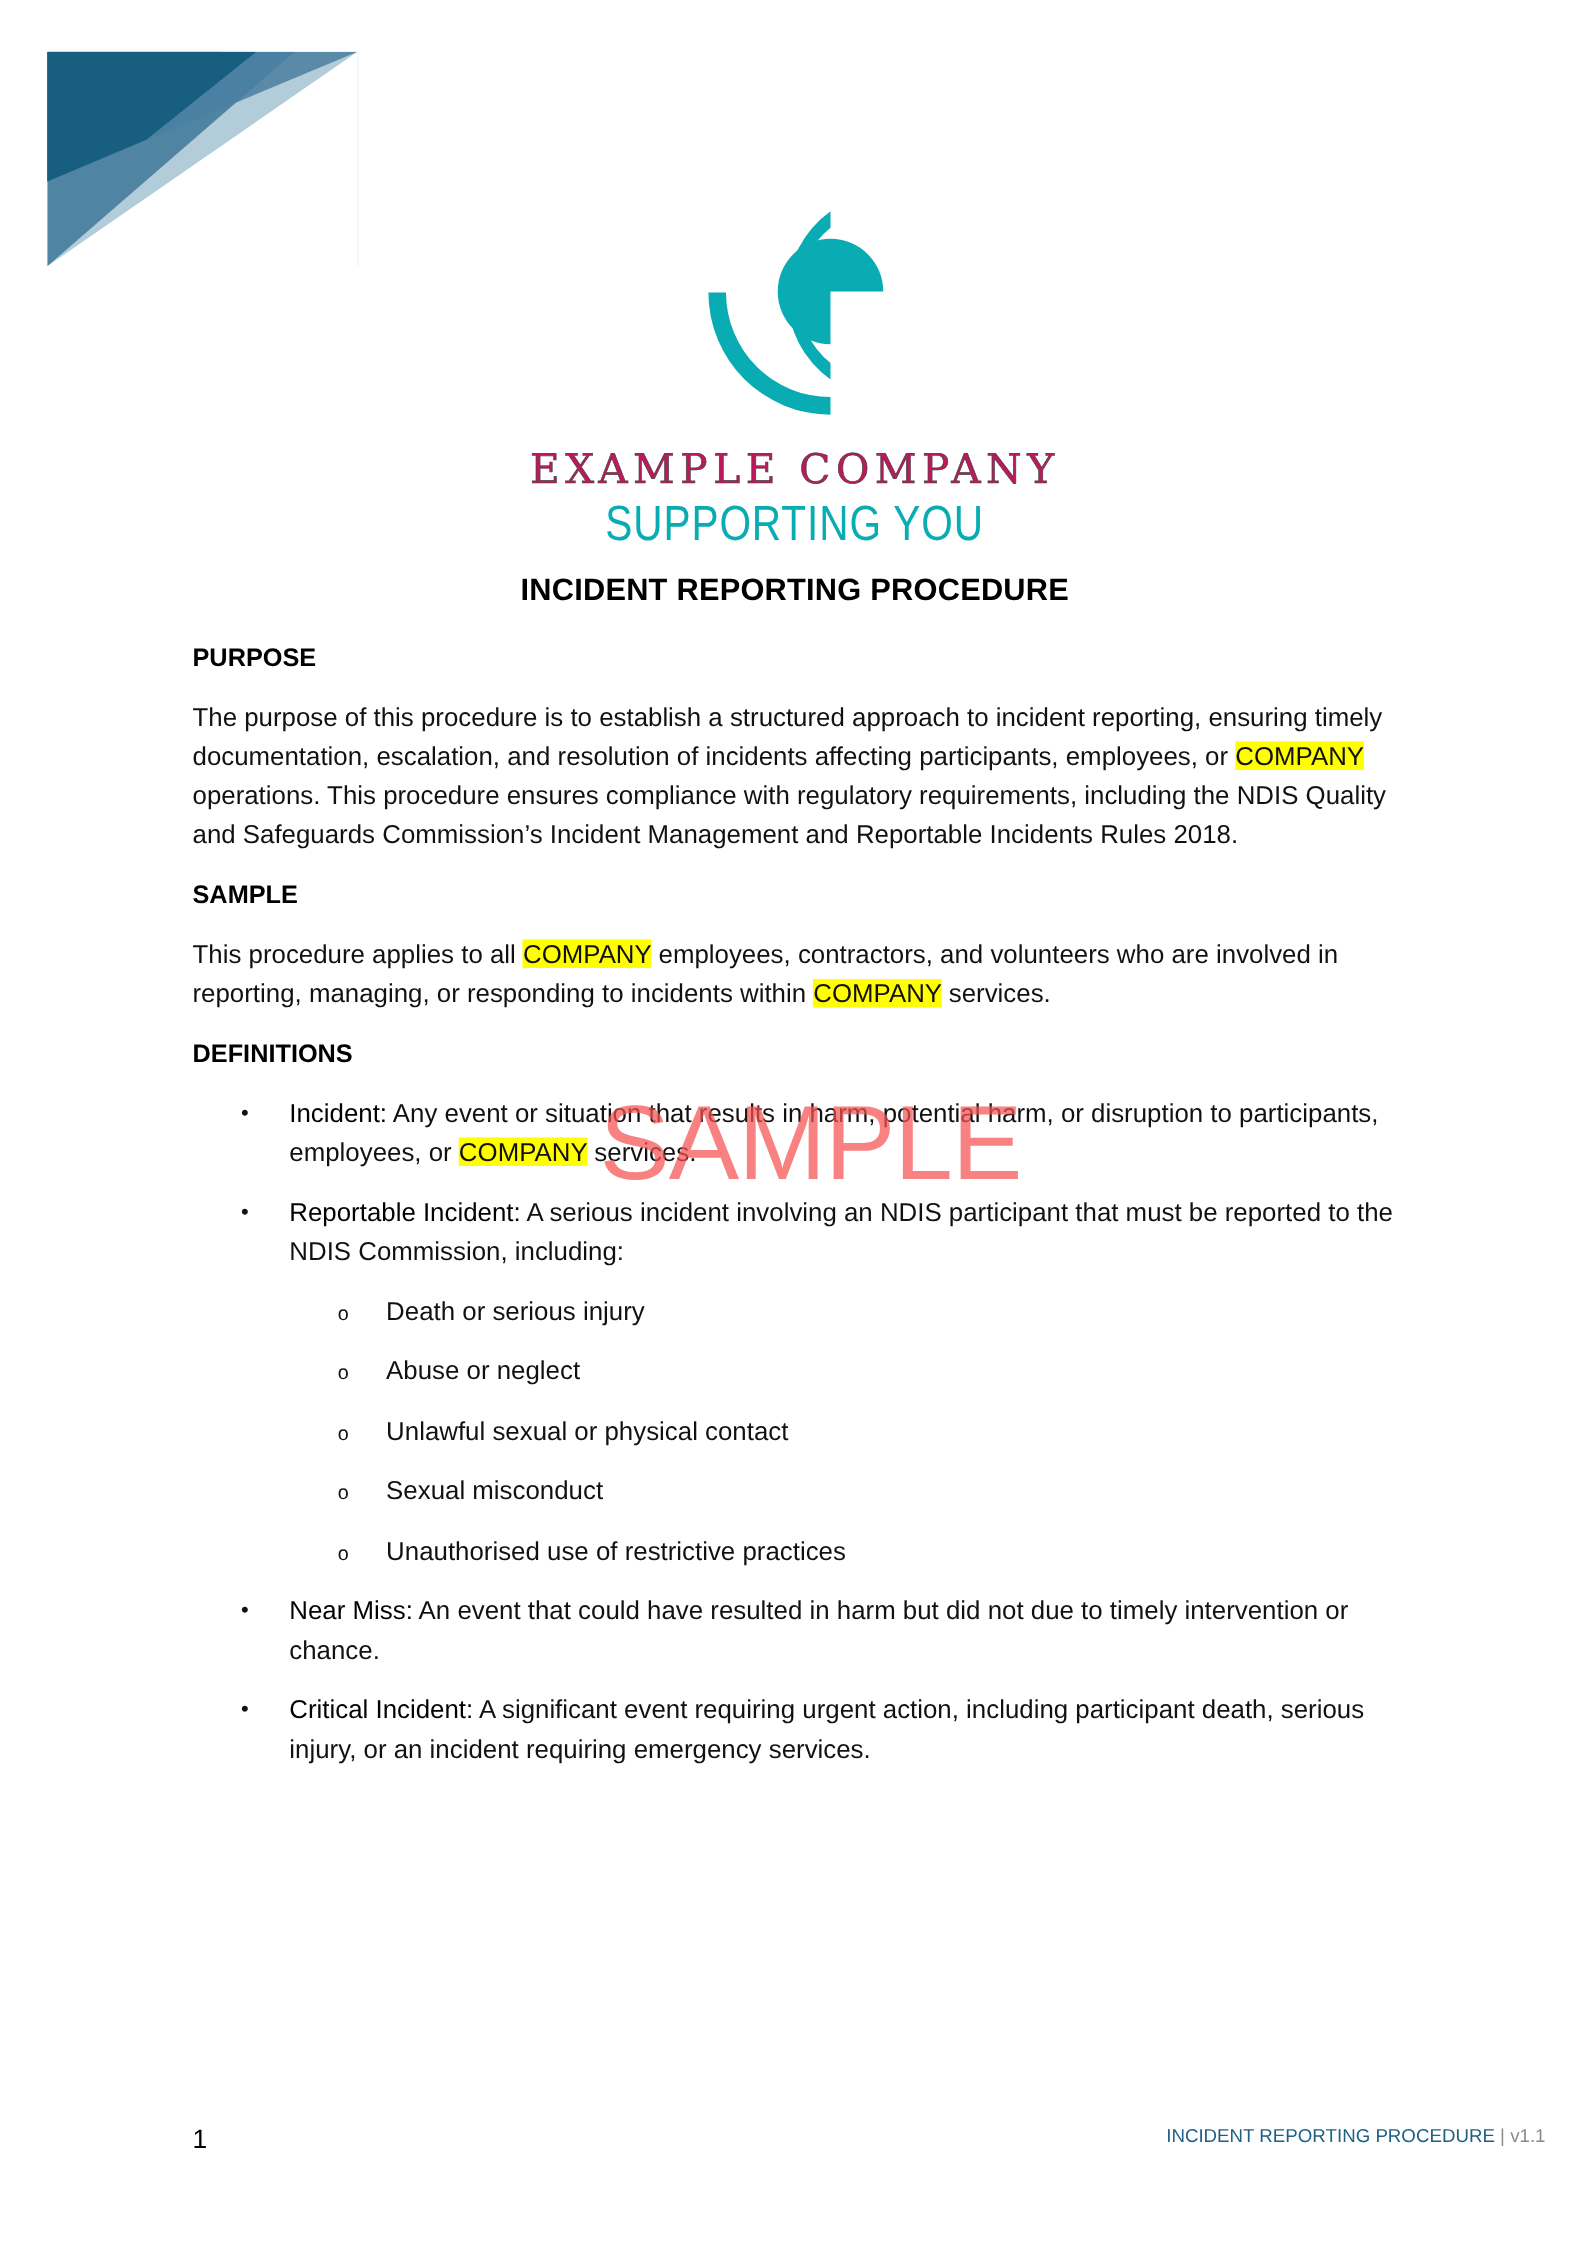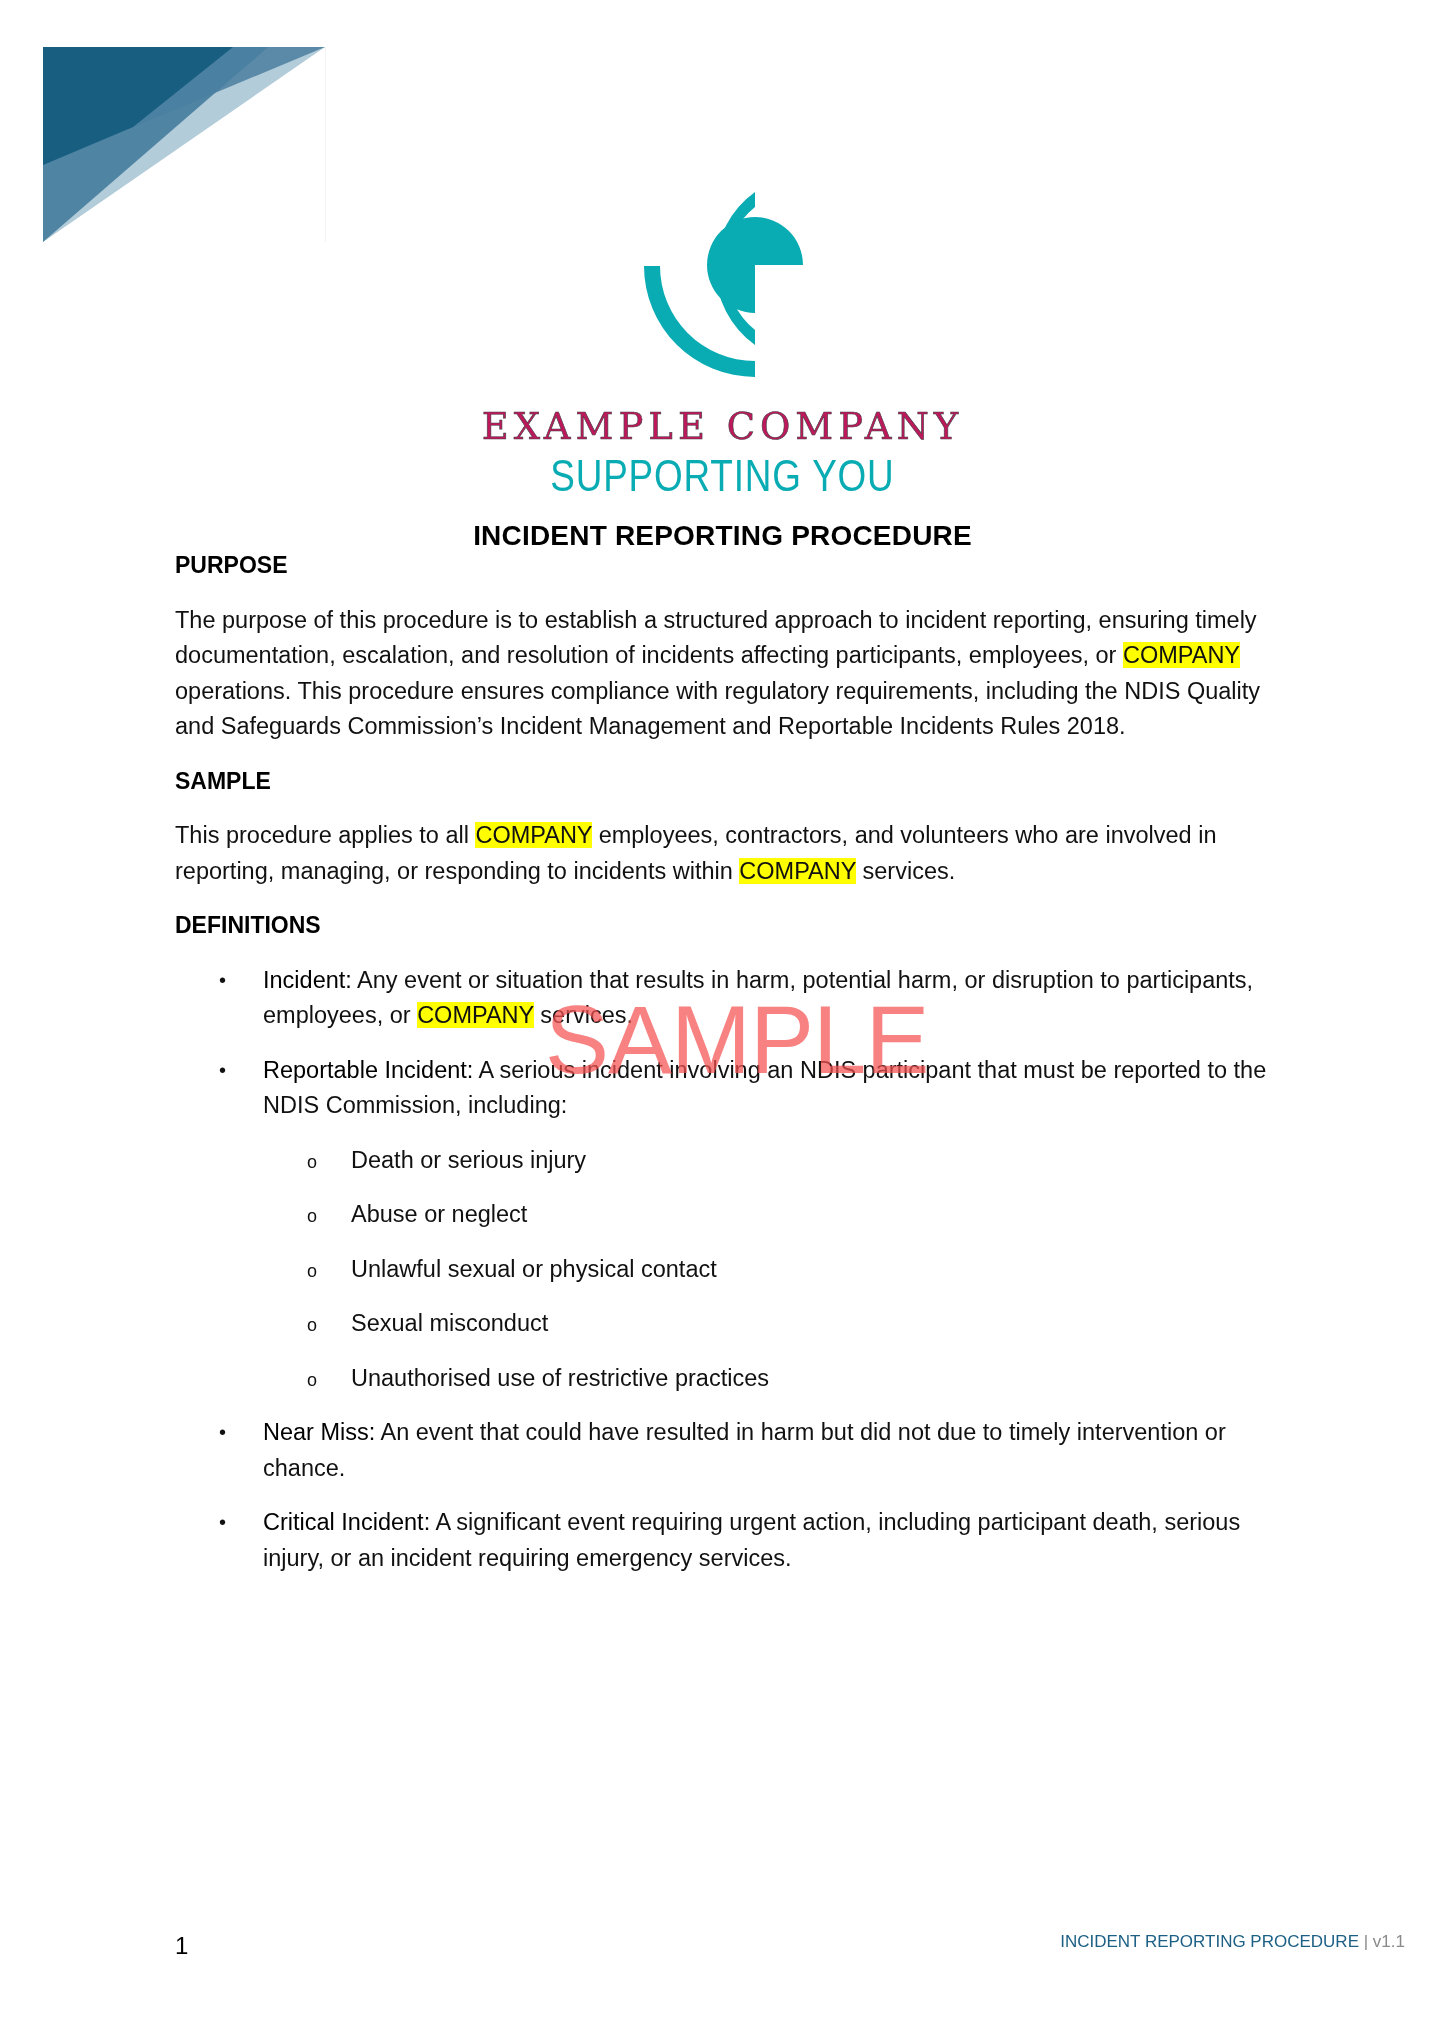--- a/index.html
+++ b/index.html
@@ -15,21 +15,21 @@
   .brand-name { position: absolute; left: 0; width: 1445px; top: 405px; text-align: center;
                 font-family: "DejaVu Serif", "Liberation Serif", serif; font-size: 37px; letter-spacing: 5px;
                 color: #be185d; font-weight: normal; -webkit-text-stroke: 0.6px #444; }
   .brand-tag { position: absolute; left: 0; width: 1445px; top: 450px; text-align: center;
                font-family: "Liberation Sans", sans-serif; font-size: 45px; color: #0aacb4;
                transform: scaleX(0.82); transform-origin: 722px 0; letter-spacing: 1px; }
 
   .doc-title { position: absolute; left: 0; width: 1445px; top: 520px; text-align: center;
                font-size: 28px; font-weight: bold; color: #000; letter-spacing: 0.2px; }
 
-  .content { position: absolute; left: 175px; top: 548px; width: 1110px; font-size: 23.5px; line-height: 35.5px; color: #111; }
+  .content { position: absolute; left: 175px; top: 580px; width: 1110px; font-size: 23.5px; line-height: 35.5px; color: #111; }
   .h { font-weight: bold; font-size: 23px; margin: 0 0 19px 0; color: #000; }
   .p { margin: 0 0 19px 0; }
   .hl { background: #ffff00; }
 
   ul.defs { list-style: none; margin: 0; padding: 0; }
   ul.defs > li { position: relative; padding-left: 88px; margin-bottom: 19px; }
   ul.defs > li .bullet { position: absolute; left: 44px; top: 0; font-size: 20px; }
   ul.sub { list-style: none; margin: 19px 0 0 0; padding: 0; }
   ul.sub > li { position: relative; padding-left: 88px; margin-bottom: 19px; }
   ul.sub > li .circle { position: absolute; left: 44px; top: 2px; font-size: 18px; }

